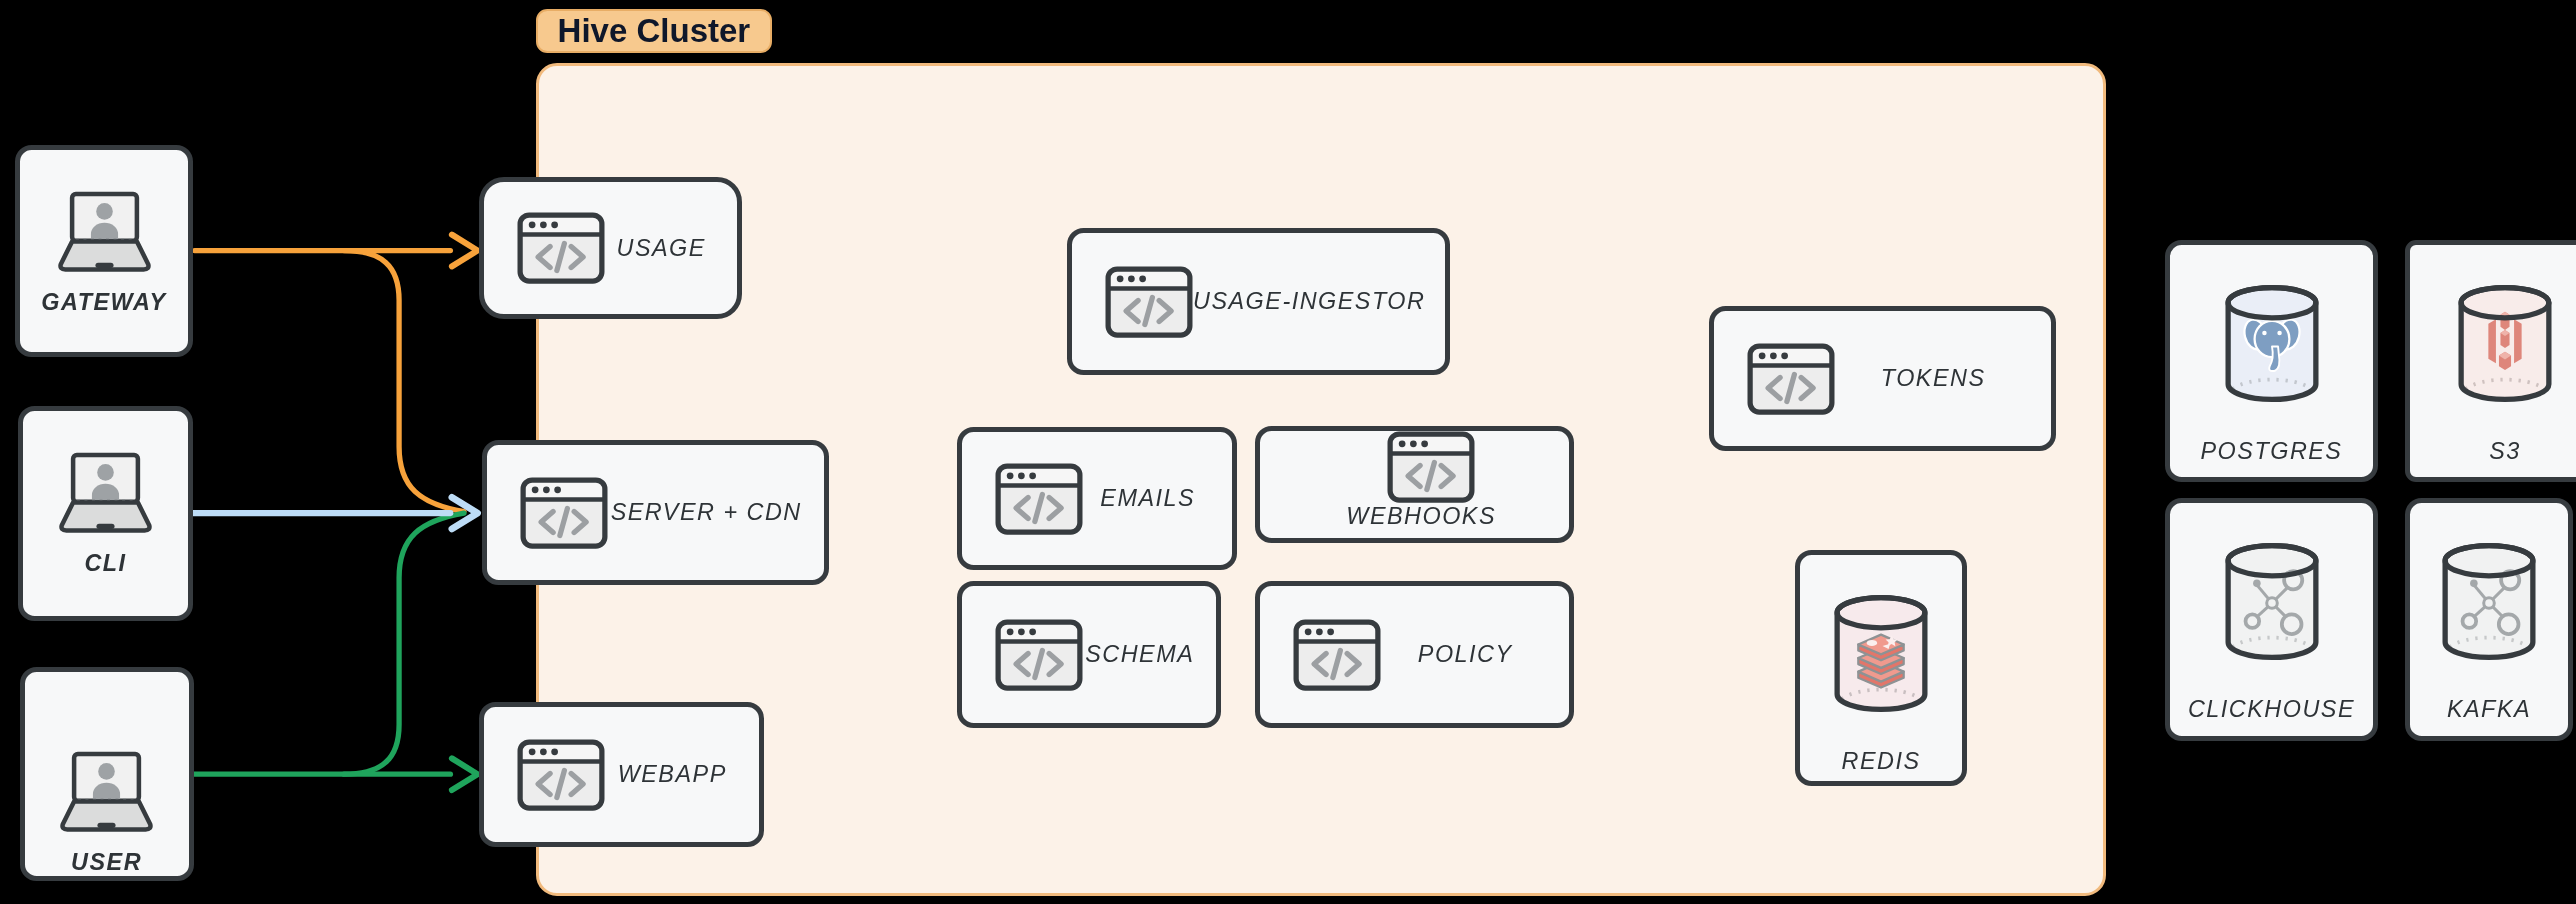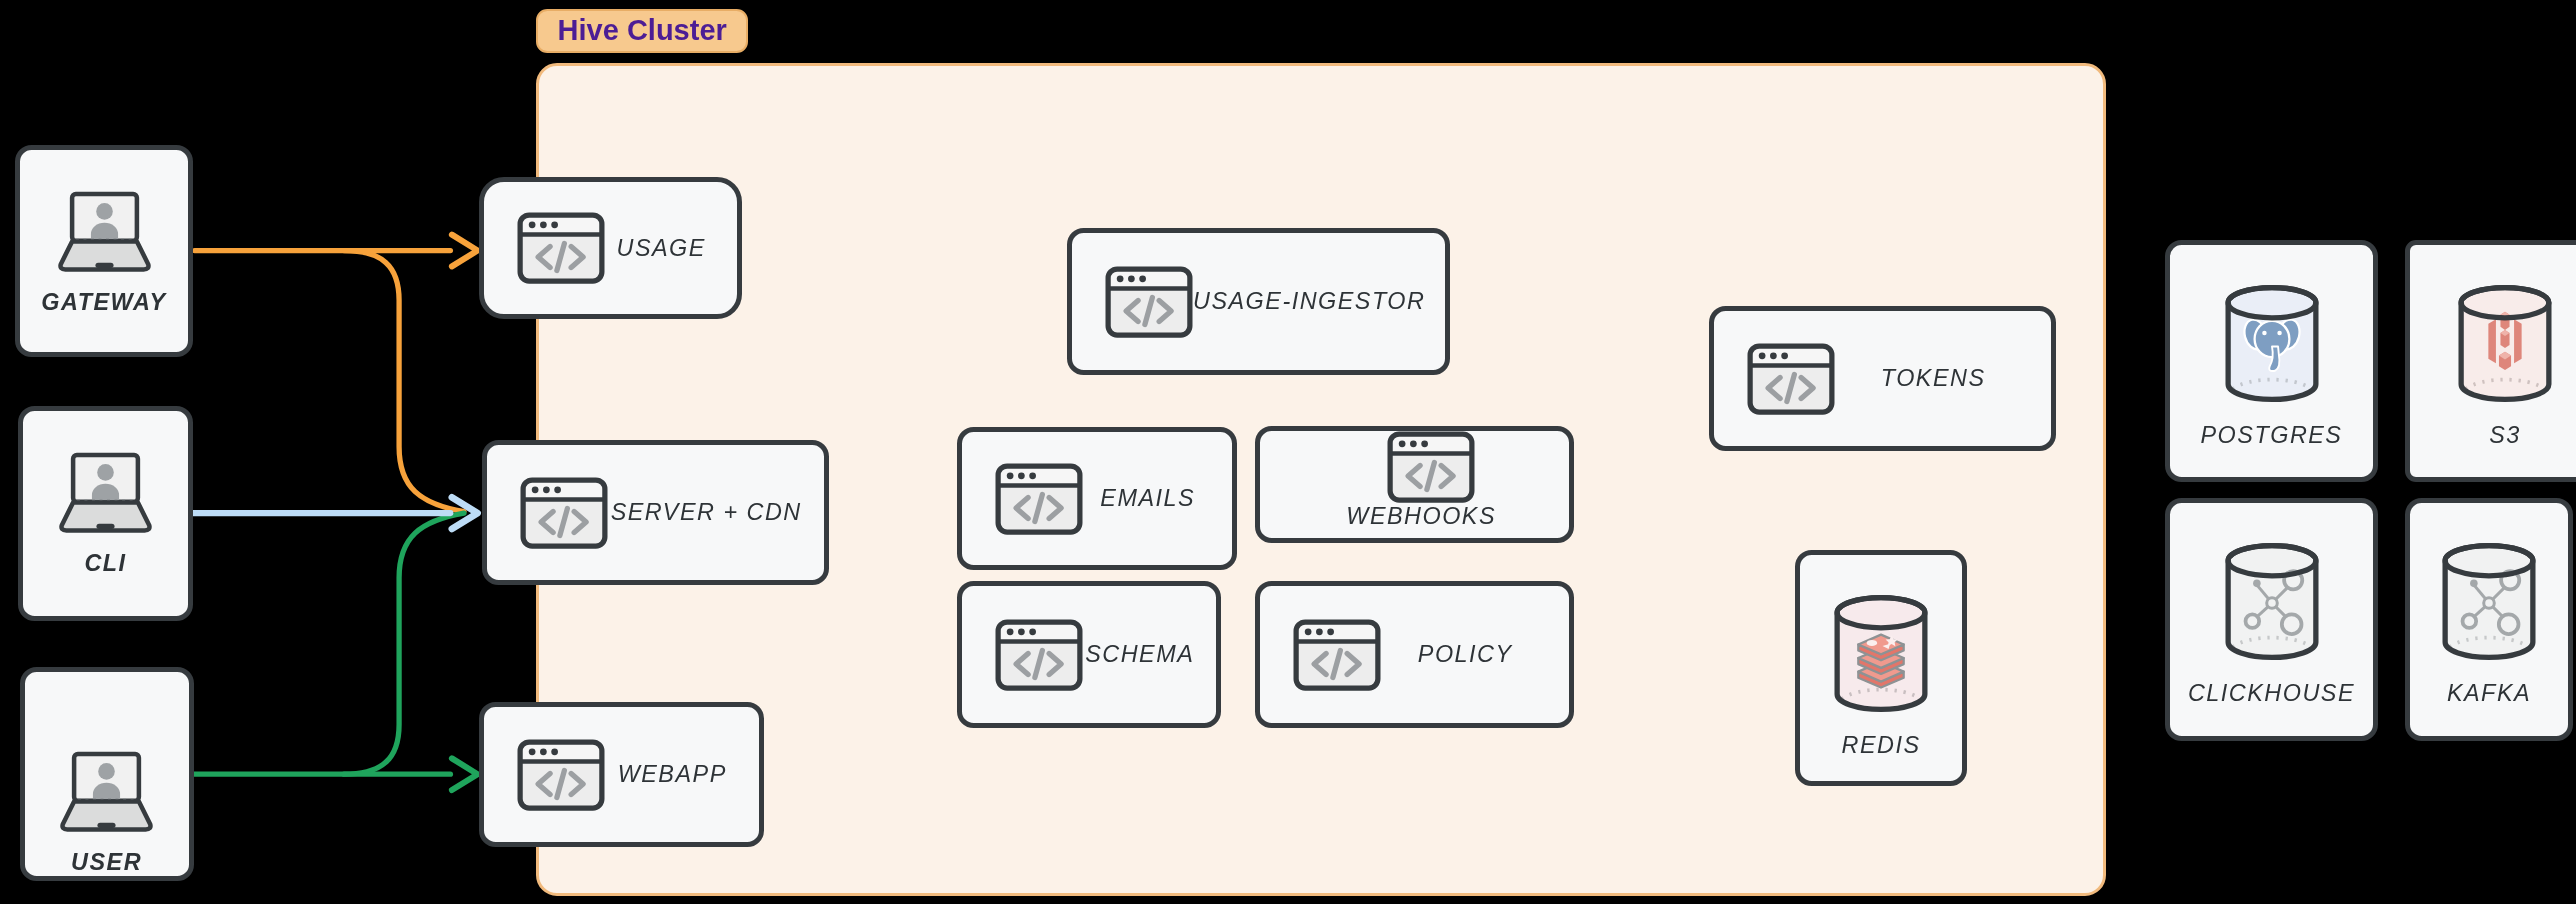--- a/index.html
+++ b/index.html
@@ -3,34 +3,34 @@
 <meta charset="utf-8">
 <style>
   html,body{margin:0;padding:0;background:#000;}
   #canvas{position:relative;width:2576px;height:904px;background:#000000;overflow:hidden;
           font-family:"Liberation Sans",sans-serif;}
   #flow-arrows{position:absolute;left:0;top:0;z-index:2;pointer-events:none;}
   .cluster{position:absolute;left:536px;top:63px;width:1570px;height:833px;
            background:#FCF2E8;border:3px solid #F1BA7D;border-radius:21px;box-sizing:border-box;z-index:1;}
   .cluster-label{position:absolute;left:536px;top:9px;height:44px;line-height:39px;
            padding:0 19.6px;background:#F7C98E;border:2.3px solid #E8AD65;border-radius:11.3px;
-           box-sizing:border-box;font-size:29px;font-weight:700;color:#4c1d95;z-index:3;}
+           box-sizing:border-box;font-size:33px;font-weight:700;color:#0f172a;z-index:3;}
   .node{position:absolute;background:#F7F8F9;border:5.3px solid #363B3F;border-radius:16.6px;
         box-sizing:border-box;z-index:3;display:flex;}
   .node .label{font-style:italic;font-size:23.4px;color:#2E3337;letter-spacing:1.5px;white-space:nowrap;}
   
   .v{flex-direction:column;align-items:center;}
   .v .icon{flex:0 0 auto;}
   
   .h{flex-direction:row;align-items:center;padding-left:33px;}
   .h .label{flex:1;text-align:center;padding-right:19.6px;}
   .actor{padding-top:41px;}
   .actor .label{margin-top:15px;font-weight:bold;}
   .db{padding-top:38px;}
-  .db .label{margin-top:18px;}
+  .db .label{margin-top:34px;}
   .icon svg{display:block;}
 </style>
 </head>
 <body>
 
 <div id="canvas">
 
   <div class="cluster"></div>
   <div class="cluster-label">Hive Cluster</div>
 

